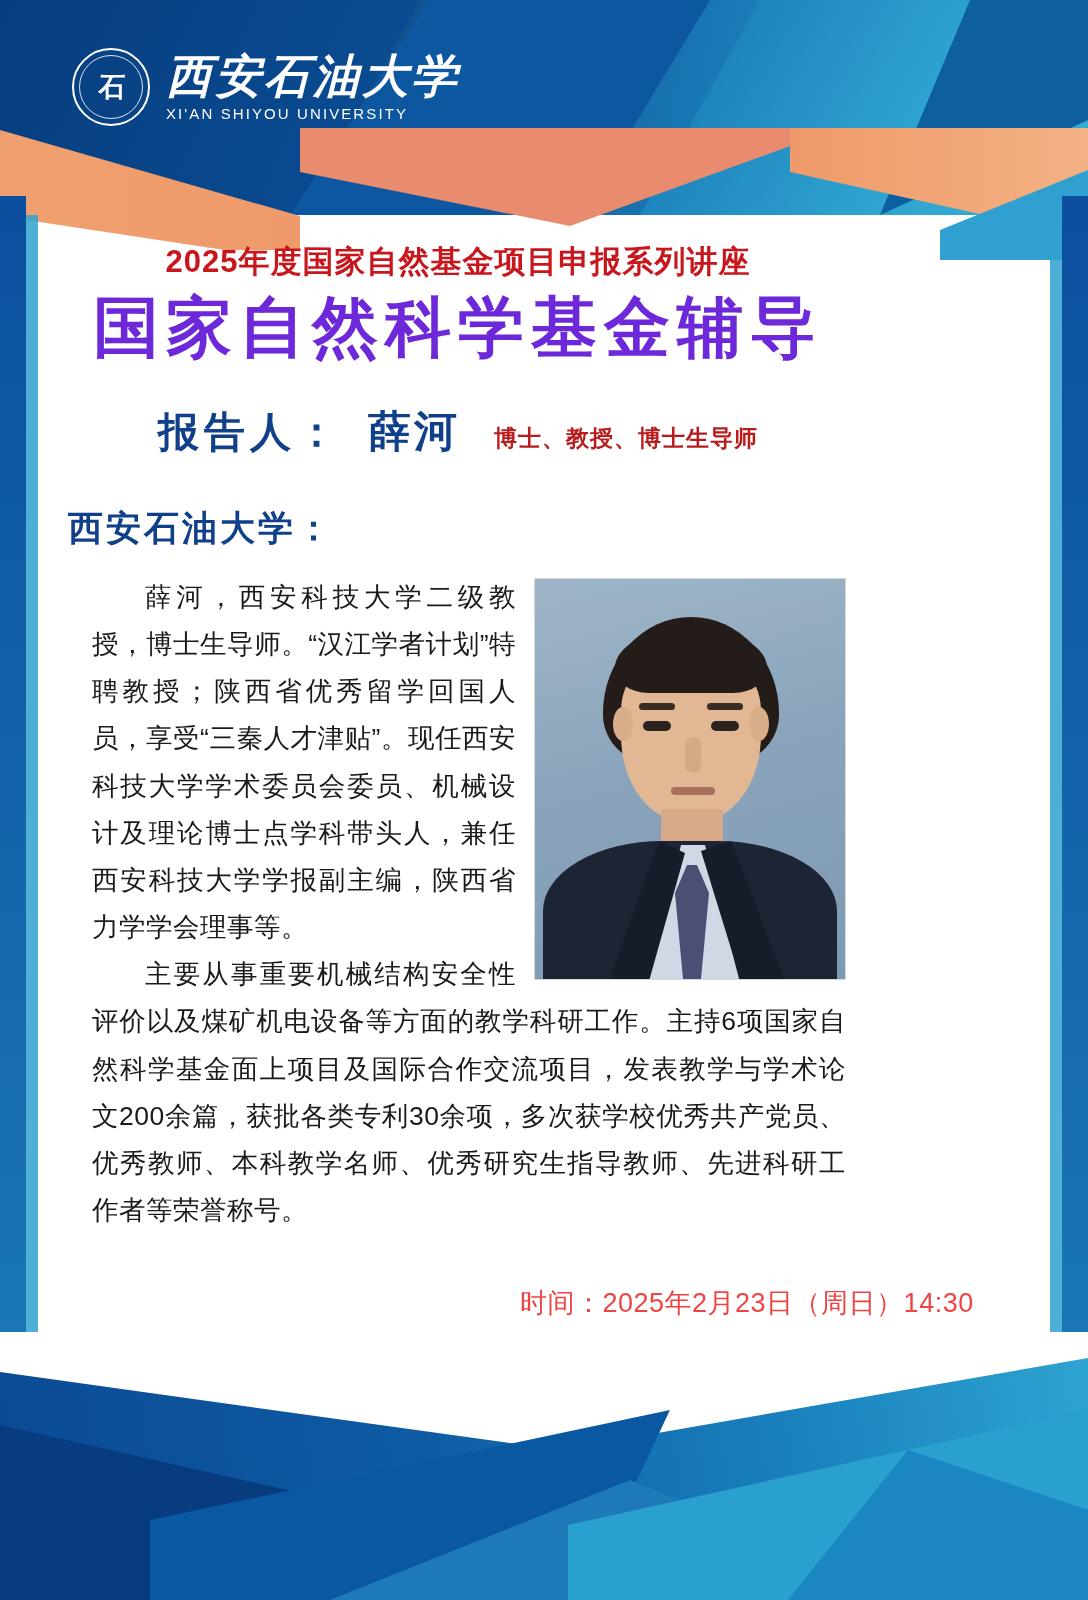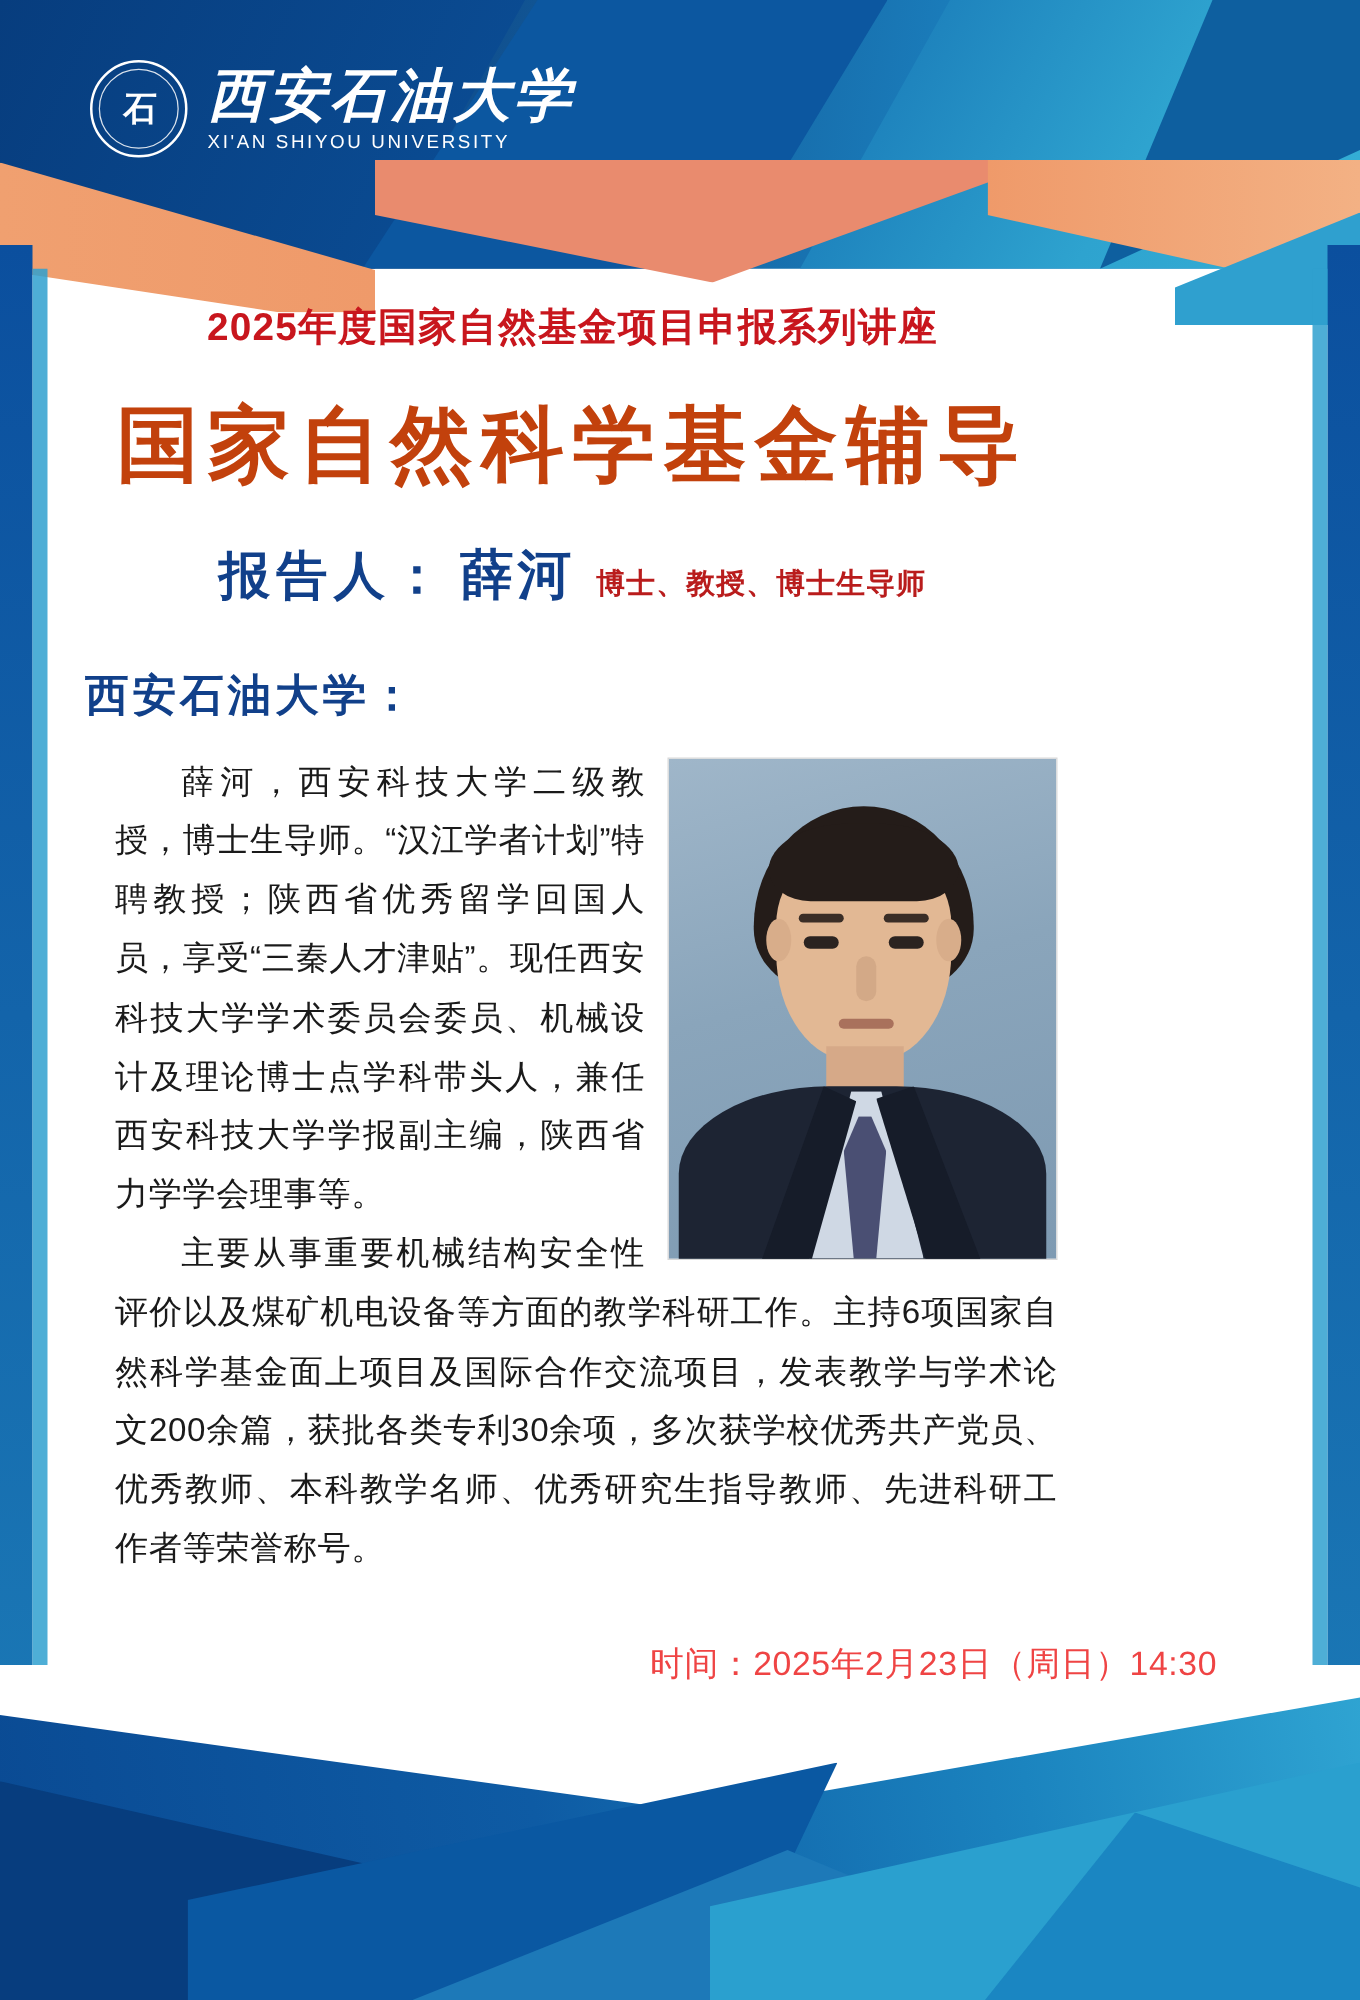--- a/index.html
+++ b/index.html
@@ -222,33 +222,32 @@
   .series-title {
     text-align: center;
     color: #c8161d;
     font-size: 31px;
     font-weight: bold;
     letter-spacing: 1px;
     margin-top: 26px;
   }
   .main-title {
     text-align: center;
-    color: #c2410c;
+    color: #6d28d9;
     font-size: 66px;
     font-weight: bold;
     letter-spacing: 7px;
-    margin-top: 28px;
     font-family: "DejaVu Sans", "Liberation Sans", sans-serif;
   }
   .speaker-line {
     display: flex;
     align-items: baseline;
     justify-content: center;
     margin-top: 30px;
-    gap: 9px;
+    gap: 26px;
   }
   .speaker-label {
     color: #11408a;
     font-size: 41px;
     font-weight: bold;
     letter-spacing: 5px;
   }
   .speaker-name {
     color: #11408a;
     font-size: 43px;

